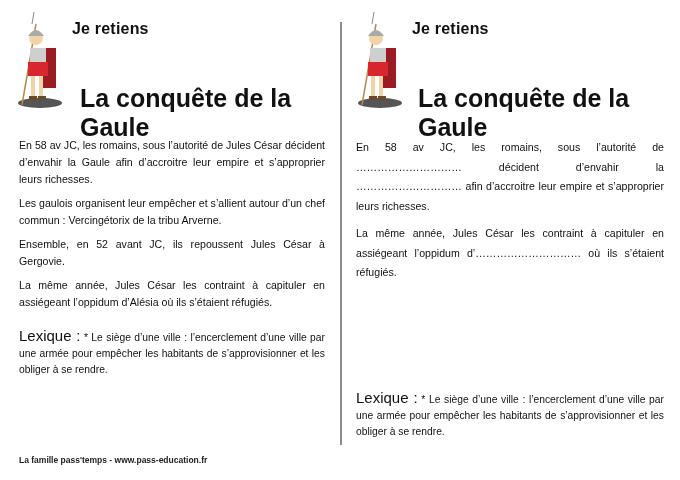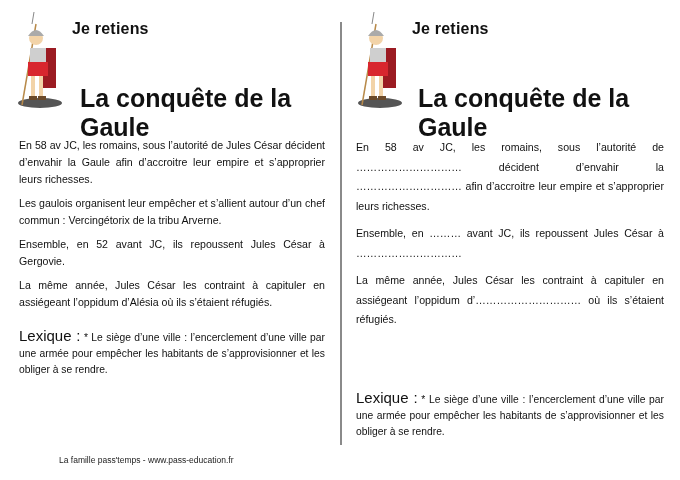--- a/index.html
+++ b/index.html
@@ -20,21 +20,21 @@
     .panel.right .title { left:78px; }
     .body { position:absolute; font-size:10.6px; line-height:17px; text-align:justify; font-family:"Liberation Sans Narrow","Liberation Sans", sans-serif; }
     .panel.left .body { left:19px; width:306px; top:137px; }
     .panel.right .body { left:16px; width:308px; top:138px; line-height:19.5px; }
     .body p { margin:0 0 7px 0; }
     .panel.right .body p { margin:0 0 8px 0; }
     .lex { position:absolute; font-size:10.3px; line-height:16px; text-align:justify; }
     .panel.left .lex { left:19px; top:328px; width:306px; }
     .panel.right .lex { left:16px; top:390px; width:308px; }
     .lex .lexlabel { font-weight:normal; font-size:15px; }
-    .footer { position:absolute; left:19px; top:455px; font-size:8.5px; font-weight:normal; color:#222;margin-left:40px; }
+    .footer { position:absolute; left:19px; top:455px; font-size:8.5px; font-weight:bold; color:#222; }
   </style>
 </head>
 <body>
 
 <div class="divider"></div>
 
 <div class="panel left">
   <svg class="soldier" viewBox="0 0 52 100">
     <ellipse cx="26" cy="93" rx="22" ry="5" fill="#555"></ellipse>
     <line x1="8" y1="95" x2="22" y2="14" stroke="#b88a4a" stroke-width="1.5"></line>
@@ -75,19 +75,18 @@
     <path d="M14 26 Q22 14 30 26 Z" fill="#aaa"></path>
     <rect x="17" y="66" width="4" height="22" fill="#f2d3a8"></rect>
     <rect x="25" y="66" width="4" height="22" fill="#f2d3a8"></rect>
     <rect x="15" y="86" width="8" height="4" fill="#6b4a2a"></rect>
     <rect x="24" y="86" width="8" height="4" fill="#6b4a2a"></rect>
   </svg>
   <div class="je">Je retiens</div>
   <div class="title">La conquête de la Gaule</div>
   <div class="body">
     <p>En 58 av JC, les romains, sous l’autorité de ………………………… décident d’envahir la ………………………… afin d’accroitre leur empire et s’approprier leurs richesses.</p>
-    <p>Ensemble, en ……… avant JC,  ils repoussent Jules César à …………………………</p>
     <p>La même année, Jules César les contraint à capituler en assiégeant l’oppidum d’………………………… où ils s’étaient réfugiés.</p>
   </div>
   <div class="lex">
     <span class="lexlabel">Lexique :</span><span> * Le siège d’une ville : l’encerclement d’une ville par une armée pour empêcher les habitants de s’approvisionner et les obliger à se rendre.</span>
   </div>
 </div>
 
 </body></html>

